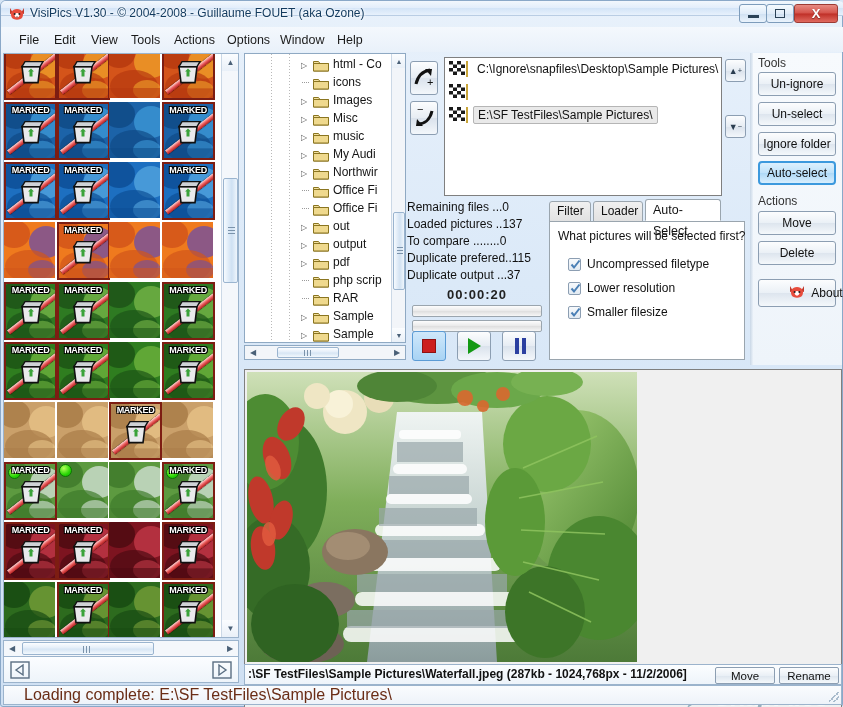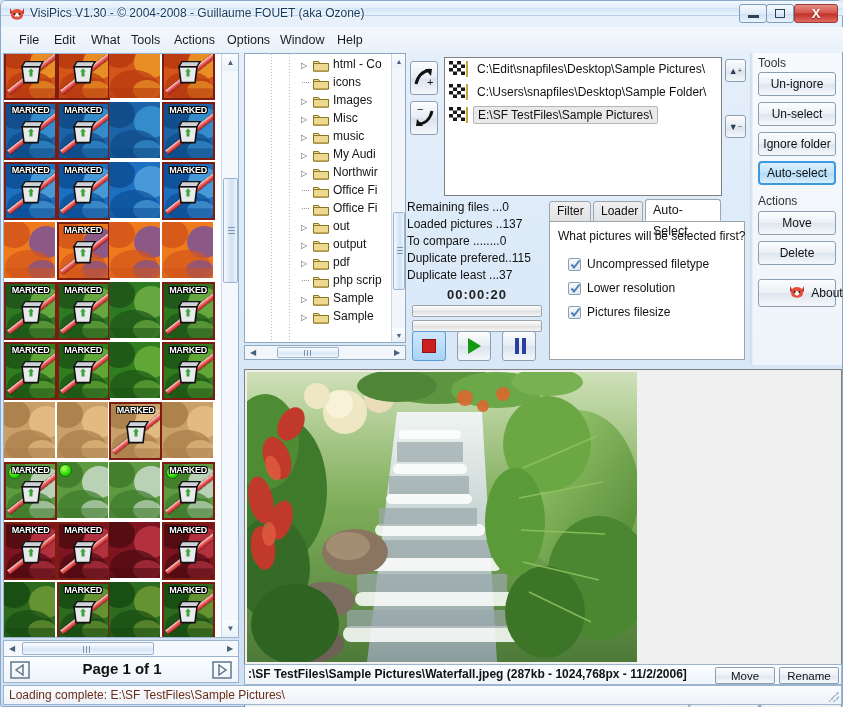--- a/index.html
+++ b/index.html
@@ -157,21 +157,21 @@
   #page-label {
     position:absolute; left:0; top:3px; width:236px; text-align:center;
     font-size:15px; font-weight:bold; color:#111;
   }
 
   
   #statusbar {
     position:absolute; left:2px; top:684px; width:839px; height:20px;
     background:linear-gradient(180deg,#fafcfe,#eef3f9);
     border:1px solid #9bb3cc;
-    font-size:12px; color:#6a2d16; line-height:18px; padding-left:5px;
+    font-size:16px; color:#6a2d16; line-height:18px; padding-left:20px;
     white-space:nowrap; overflow:hidden;
   }
   #status-grip { position:absolute; right:2px; bottom:2px; width:10px; height:10px;
     background:
       linear-gradient(135deg,transparent 45%,#a9bccd 45%,#a9bccd 55%,transparent 55%),
       linear-gradient(135deg,transparent 70%,#a9bccd 70%,#a9bccd 80%,transparent 80%);
   }
 
   
   #topmid {
@@ -398,21 +398,21 @@
         </span>
     </div>
     <div class="winbtn" id="btn-close">
       <span class="glyph">X</span>
     </div>
   </div>
 
   <div id="menubar">
     <div class="menuitem" style="left:12px">File</div>
     <div class="menuitem" style="left:47px">Edit</div>
-    <div class="menuitem" style="left:84px">What</div>
+    <div class="menuitem" style="left:84px">View</div>
     <div class="menuitem" style="left:124px">Tools</div>
     <div class="menuitem" style="left:167px">Actions</div>
     <div class="menuitem" style="left:220px">Options</div>
     <div class="menuitem" style="left:273px">Window</div>
     <div class="menuitem" style="left:330px">Help</div>
   </div>
 
   <div id="thumbpanel">
     <div id="thumbgrid">
         <div class="thumbrow">
@@ -1024,21 +1024,20 @@
     <div class="hsb-arrow" id="h-right">▶</div>
   </div>
 
   <div id="pagenav">
     <div id="page-prev">
       <svg width="20" height="18" viewBox="0 0 20 18">
         <rect x="1" y="1" width="18" height="16" fill="none" stroke="#5a6e82" stroke-width="1.4"></rect>
         <path d="M13 4 L6 9 L13 14 Z" fill="none" stroke="#5a6e82" stroke-width="1.4"></path>
       </svg>
     </div>
-    <div id="page-label">Page 1 of 1</div>
     <div id="page-next">
       <svg width="20" height="18" viewBox="0 0 20 18">
         <rect x="1" y="1" width="18" height="16" fill="none" stroke="#5a6e82" stroke-width="1.4"></rect>
         <path d="M7 4 L14 9 L7 14 Z" fill="none" stroke="#5a6e82" stroke-width="1.4"></path>
       </svg>
     </div>
   </div>
 
   <div id="topmid">
 
@@ -1142,20 +1141,28 @@
               </svg></span>
             <span class="tree-label">pdf</span>
           </div>
           <div class="tree-row">
             <span class="tree-dash"></span>
             <span class="folder-ico"><svg width="16" height="13" viewBox="0 0 16 13">
                 <path d="M0.5 2.5 L5.5 2.5 L7 4.5 L15.5 4.5 L15.5 12 L0.5 12 Z" fill="#f3e0a0" stroke="#8a7520"></path>
                 <path d="M0.5 4.5 L15.5 4.5 L15.5 12 L0.5 12 Z" fill="#efd98e" stroke="#8a7520"></path>
               </svg></span>
             <span class="tree-label">php scrip</span>
+          </div>
+          <div class="tree-row">
+            <span class="tree-dash"></span>
+            <span class="folder-ico"><svg width="16" height="13" viewBox="0 0 16 13">
+                <path d="M0.5 2.5 L5.5 2.5 L7 4.5 L15.5 4.5 L15.5 12 L0.5 12 Z" fill="#f3e0a0" stroke="#8a7520"></path>
+                <path d="M0.5 4.5 L15.5 4.5 L15.5 12 L0.5 12 Z" fill="#efd98e" stroke="#8a7520"></path>
+              </svg></span>
+            <span class="tree-label">RAR</span>
           </div>
           <div class="tree-row">
             <span class="tree-exp">▷</span>
             <span class="folder-ico"><svg width="16" height="13" viewBox="0 0 16 13">
                 <path d="M0.5 2.5 L5.5 2.5 L7 4.5 L15.5 4.5 L15.5 12 L0.5 12 Z" fill="#f3e0a0" stroke="#8a7520"></path>
                 <path d="M0.5 4.5 L15.5 4.5 L15.5 12 L0.5 12 Z" fill="#efd98e" stroke="#8a7520"></path>
               </svg></span>
             <span class="tree-label">Sample</span>
           </div>
           <div class="tree-row">
@@ -1211,38 +1218,37 @@
                 <rect x="8" y="0" width="4" height="3.5"></rect>
                 <rect x="4" y="3.5" width="4" height="3.5"></rect>
                 <rect x="12" y="3.5" width="4" height="3.5"></rect>
                 <rect x="0" y="7" width="4" height="3.5"></rect>
                 <rect x="8" y="7" width="4" height="3.5"></rect>
                 <rect x="4" y="10.5" width="4" height="3.5"></rect>
                 <rect x="12" y="10.5" width="4" height="3.5"></rect>
               </g>
               <rect x="17" y="0" width="2" height="16" fill="#caa63a"></rect>
             </svg></span>
-          <span class="path-text">C:\Edit\snapfiles\Desktop\Sample Pictures\</span>
+          <span class="path-text">C:\Ignore\snapfiles\Desktop\Sample Pictures\</span>
         </div>
         <div class="pathrow">
           <span class="path-ico"><svg width="20" height="16" viewBox="0 0 20 16">
               <rect x="0" y="0" width="17" height="14" fill="#ffffff"></rect>
               <g fill="#1a1a1a">
                 <rect x="0" y="0" width="4" height="3.5"></rect>
                 <rect x="8" y="0" width="4" height="3.5"></rect>
                 <rect x="4" y="3.5" width="4" height="3.5"></rect>
                 <rect x="12" y="3.5" width="4" height="3.5"></rect>
                 <rect x="0" y="7" width="4" height="3.5"></rect>
                 <rect x="8" y="7" width="4" height="3.5"></rect>
                 <rect x="4" y="10.5" width="4" height="3.5"></rect>
                 <rect x="12" y="10.5" width="4" height="3.5"></rect>
               </g>
               <rect x="17" y="0" width="2" height="16" fill="#caa63a"></rect>
             </svg></span>
-          <span class="path-text">C:\Users\snapfiles\Desktop\Sample Folder\</span>
         </div>
         <div class="pathrow">
           <span class="path-ico"><svg width="20" height="16" viewBox="0 0 20 16">
               <rect x="0" y="0" width="17" height="14" fill="#ffffff"></rect>
               <g fill="#1a1a1a">
                 <rect x="0" y="0" width="4" height="3.5"></rect>
                 <rect x="8" y="0" width="4" height="3.5"></rect>
                 <rect x="4" y="3.5" width="4" height="3.5"></rect>
                 <rect x="12" y="3.5" width="4" height="3.5"></rect>
                 <rect x="0" y="7" width="4" height="3.5"></rect>
@@ -1256,21 +1262,21 @@
         </div>
       </div>
     <div id="path-up">▲<sup>+</sup></div>
     <div id="path-down">▼<sub>−</sub></div>
 
     <div id="stats">
       <div class="stat-line">Remaining files ...0</div>
       <div class="stat-line">Loaded pictures ..137</div>
       <div class="stat-line">To compare ........0</div>
       <div class="stat-line">Duplicate prefered..115</div>
-      <div class="stat-line">Duplicate least ...37</div>
+      <div class="stat-line">Duplicate output ...37</div>
       <div id="timer">00:00:20</div>
       <div class="progbar"></div>
       <div class="progbar"></div>
     </div>
 
     <div id="ctrlbtns">
       <div class="ctrlbtn" id="btn-stop">
         <span class="sq-stop"></span>
       </div>
       <div class="ctrlbtn" id="btn-play">
@@ -1306,21 +1312,21 @@
           </span>
           <span class="as-label">Lower resolution</span>
         </div>
 
         <div class="as-row" style="top:82px">
           <span class="cbox">
             <svg width="11" height="11" viewBox="0 0 11 11">
                 <path d="M1.5 5.5 L4 8.5 L9.5 1.5" fill="none" stroke="#4a7fb5" stroke-width="2"></path>
               </svg>
           </span>
-          <span class="as-label">Pictures filesize</span>
+          <span class="as-label">Smaller filesize</span>
         </div>
 
       </div>
     </div>
   </div>
 
   <div id="panel-divider"></div>
   <div id="toolspanel">
     <div class="grouplabel" style="top:3px">Tools</div>
     <div class="toolbtn" style="top:19px">Un-ignore</div>

